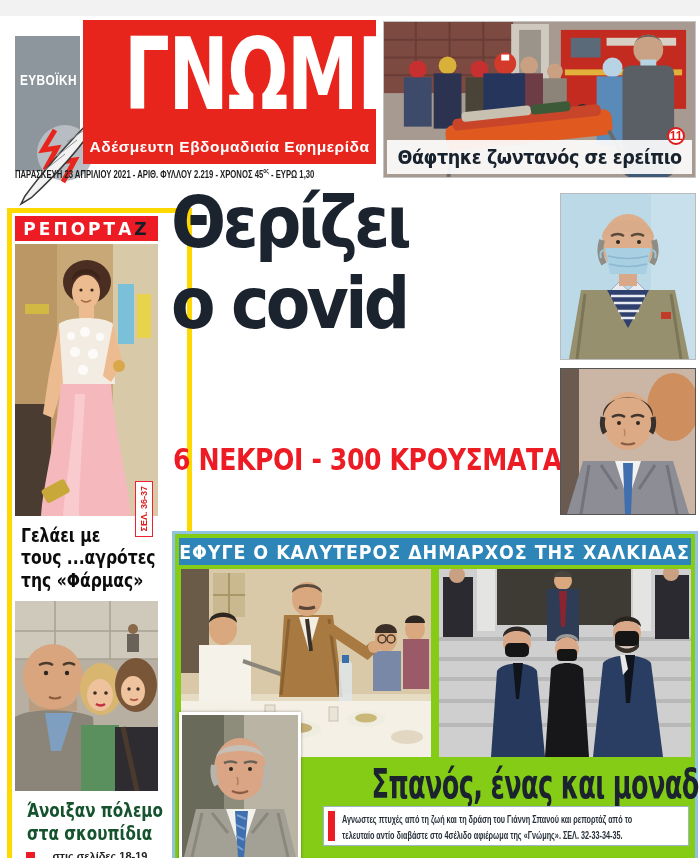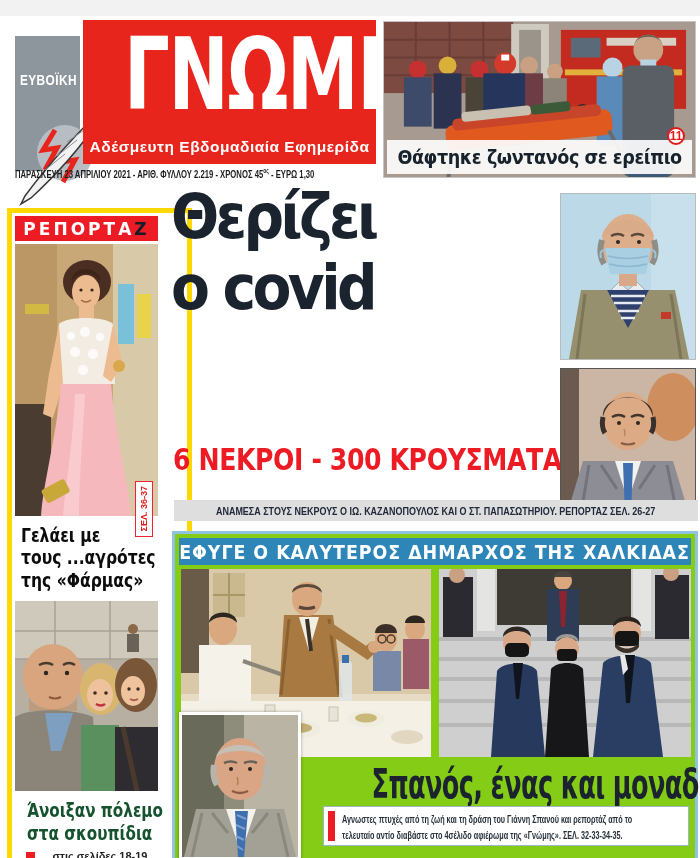--- a/index.html
+++ b/index.html
@@ -92,21 +92,21 @@
     position:absolute; left:0; top:637px; width:149px;
     display:flex; align-items:center; justify-content:center; gap:18px;
   }
   .red-square { width:9px; height:9px; background:#ed1c24; }
   .sb-pages span { color:#222; font-weight:bold; font-size:11px; white-space:nowrap; }
 
   
   .main-headline {
     left:171px; top:166px; width:392px;
     color:#1a232e; font-weight:bold; font-family:"DejaVu Sans", sans-serif;
-    font-size:63px; line-height:1.12; letter-spacing:-4px;
+    font-size:72px; line-height:1.12; letter-spacing:-4px;
   }
   .main-headline div { white-space:nowrap; transform:scaleX(.9); transform-origin:left center; }
   .subhead {
     left:173px; top:426px; width:385px;
     color:#ed1c24; font-weight:bold; font-size:30px; white-space:nowrap;
     font-family:"DejaVu Sans", sans-serif;
     transform:scaleX(.84); transform-origin:left center; letter-spacing:-.5px;
   }
   .masked-photo { left:560px; top:177px; width:136px; height:167px; border:1px solid #bbb; background:#bcd9e8; }
   .suit-photo { left:560px; top:352px; width:136px; height:147px; border:1px solid #555; background:#cbb5a4; }
@@ -356,23 +356,20 @@
       <path d="M42,48 C40,22 94,22 92,48 C88,32 76,28 67,28 C58,28 46,32 42,48 Z" fill="#38302c"></path>
       <path d="M42,48 q-2,10 2,16 M92,48 q2,10 -2,16" stroke="#38302c" stroke-width="5" fill="none"></path>
       <path d="M51,48 q7,-4 13,0 M70,48 q7,-4 13,0" stroke="#40342c" stroke-width="2.5" fill="none"></path>
       <circle cx="58" cy="54" r="2" fill="#2e2620"></circle>
         <circle cx="77" cy="54" r="2" fill="#2e2620"></circle>
       <path d="M60,74 q7,3 14,0" stroke="#8a5a42" stroke-width="2" fill="none"></path>
       <path d="M63,60 q2,5 0,7" stroke="#b8845e" stroke-width="1.5" fill="none"></path>
     </svg>
   </div>
 
-  <div class="abs kicker">
-    <span>ΑΝΑΜΕΣΑ ΣΤΟΥΣ ΝΕΚΡΟΥΣ Ο ΙΩ. ΚΑΖΑΝΟΠΟΥΛΟΣ ΚΑΙ Ο ΣΤ. ΠΑΠΑΣΩΤΗΡΙΟΥ. ΡΕΠΟΡΤΑΖ ΣΕΛ. 26-27</span>
-  </div>
 
   <div class="abs bottom-box">
     <div class="banner">
       <span>ΕΦΥΓΕ Ο ΚΑΛΥΤΕΡΟΣ ΔΗΜΑΡΧΟΣ ΤΗΣ ΧΑΛΚΙΔΑΣ</span>
     </div>
 
     <div class="photo dinner-photo">
       <svg viewBox="0 0 250 188" preserveAspectRatio="none">
         <rect width="250" height="188" fill="#e6dcc4"></rect>
         <rect x="0" y="0" width="250" height="125" fill="#d9c9a8"></rect>

